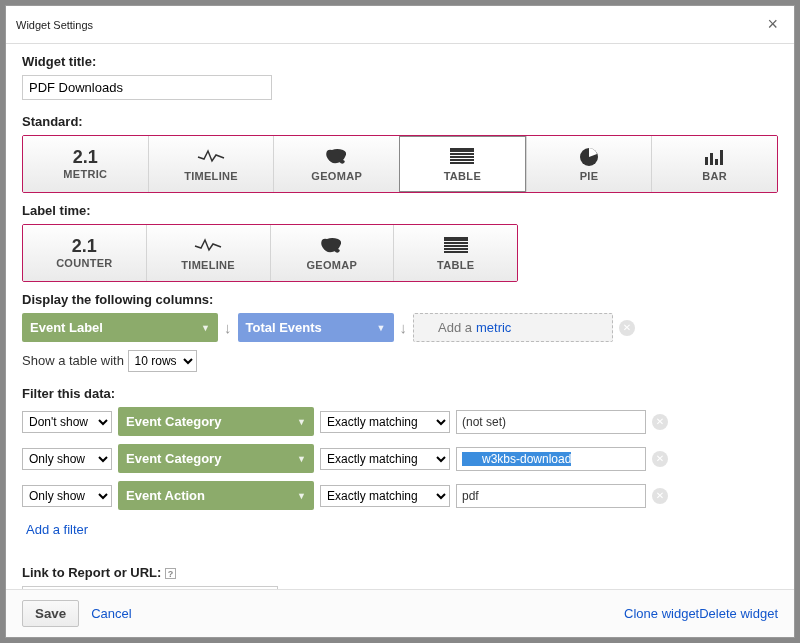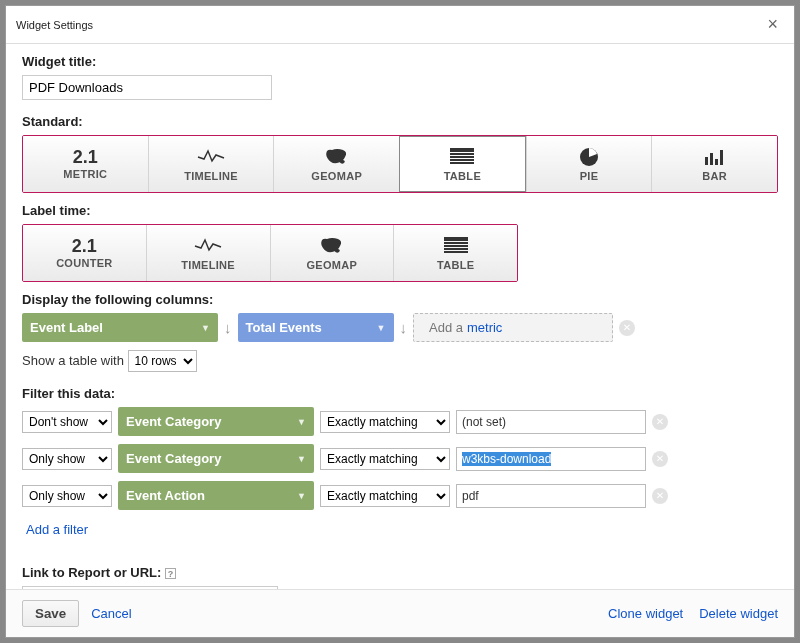--- a/index.html
+++ b/index.html
@@ -24,42 +24,42 @@
     .typebtn.selected { background: #fff; border: 1px solid #888; position: relative; z-index: 2; }
     .typebtn .lbl { font-size: 11px; font-weight: bold; color: #555; letter-spacing: 0.3px; }
     .typeicon { width: 30px; height: 22px; display: flex; align-items: center; justify-content: center; color: #333; }
     .num21 { font-size: 18px; font-weight: bold; color: #333; line-height: 18px; }
     
     .cols-row { display: flex; align-items: center; gap: 6px; margin-bottom: 8px; }
     .pillbtn { display: flex; align-items: center; justify-content: space-between; height: 29px; padding: 0 8px; border-radius: 2px; color: #fff; font-weight: bold; cursor: pointer; min-width: 0; }
     .pillbtn .tri { font-size: 9px; opacity: 0.85; }
     .pillbtn.green { background: #8cab6b; width: 196px; }
     .pillbtn.blue { background: #7a9de0; width: 156px; }
-    .addmetric { width: 200px; height: 29px; border: 1px dashed #bbb; background: #f3f3f3; color: #777; display: flex; align-items: center; padding: 0 15px; border-radius: 2px; gap: 4px; }
+    .addmetric { width: 200px; height: 29px; border: 1px dashed #bbb; background: #f3f3f3; color: #777; display: flex; align-items: center; padding: 0 24px; border-radius: 2px; gap: 4px; }
     .addmetric .link { color: #1155cc; }
     .arrow { color: #999; font-size: 15px; }
     .remove-circ { width: 16px; height: 16px; border-radius: 50%; background: #e2e2e2; color: #fff; font-size: 10px; display: flex; align-items: center; justify-content: center; cursor: pointer; }
     
     .rows-row select, .filter-row select { border: 1px solid #bbb; background: #fff; font-size: 12px; padding: 2px 2px; }
     .filter-row { display: flex; align-items: center; gap: 6px; margin-bottom: 8px; }
     .filter-row select.cond { width: 90px; }
     .filter-row select.match { width: 130px; }
     .filter-pill { background: #8cab6b; color: #fff; font-weight: bold; width: 196px; height: 29px; display: flex; align-items: center; justify-content: space-between; padding: 0 8px; border-radius: 2px; cursor: pointer; }
     .filter-pill .tri { font-size: 9px; opacity: 0.85; }
     .filter-val { width: 190px; height: 24px; border: 1px solid #bbb; padding: 0 5px; font-size: 12px; display: flex; align-items: center; background: #fff; }
-    .filter-val.highlighted span { background: #3b8dde; color: #fff; }
+    .filter-val.highlighted span { background: #3b8dde; color: #fff; padding-left: 20px; }
     .addfilter { color: #1155cc; cursor: pointer; margin: 4px 0 14px 4px; display: inline-block; }
     
     .link-row input { width: 256px; }
     .help-icon { display: inline-block; width: 11px; height: 11px; border: 1px solid #aaa; color: #888; font-size: 9px; line-height: 11px; text-align: center; vertical-align: middle; }
     
     .footer { border-top: 1px solid #e0e0e0; padding: 10px 16px; display: flex; align-items: center; background: #fbfbfb; }
     .btn-save { background: linear-gradient(#f9f9f9, #ececec); border: 1px solid #c4c4c4; border-radius: 2px; padding: 5px 12px; font-weight: bold; color: #444; cursor: pointer; }
     .link { color: #1155cc; cursor: pointer; }
-    .footer-right { margin-left: auto; display: flex; gap: 16px; }
+    .footer-right { margin-left: auto; display: flex; }
   </style>
 </head>
 <body>
 
 <div class="dialog">
   <div class="title-bar">
     <h1>Widget Settings</h1>
     <div class="close-x">×</div>
   </div>
 

